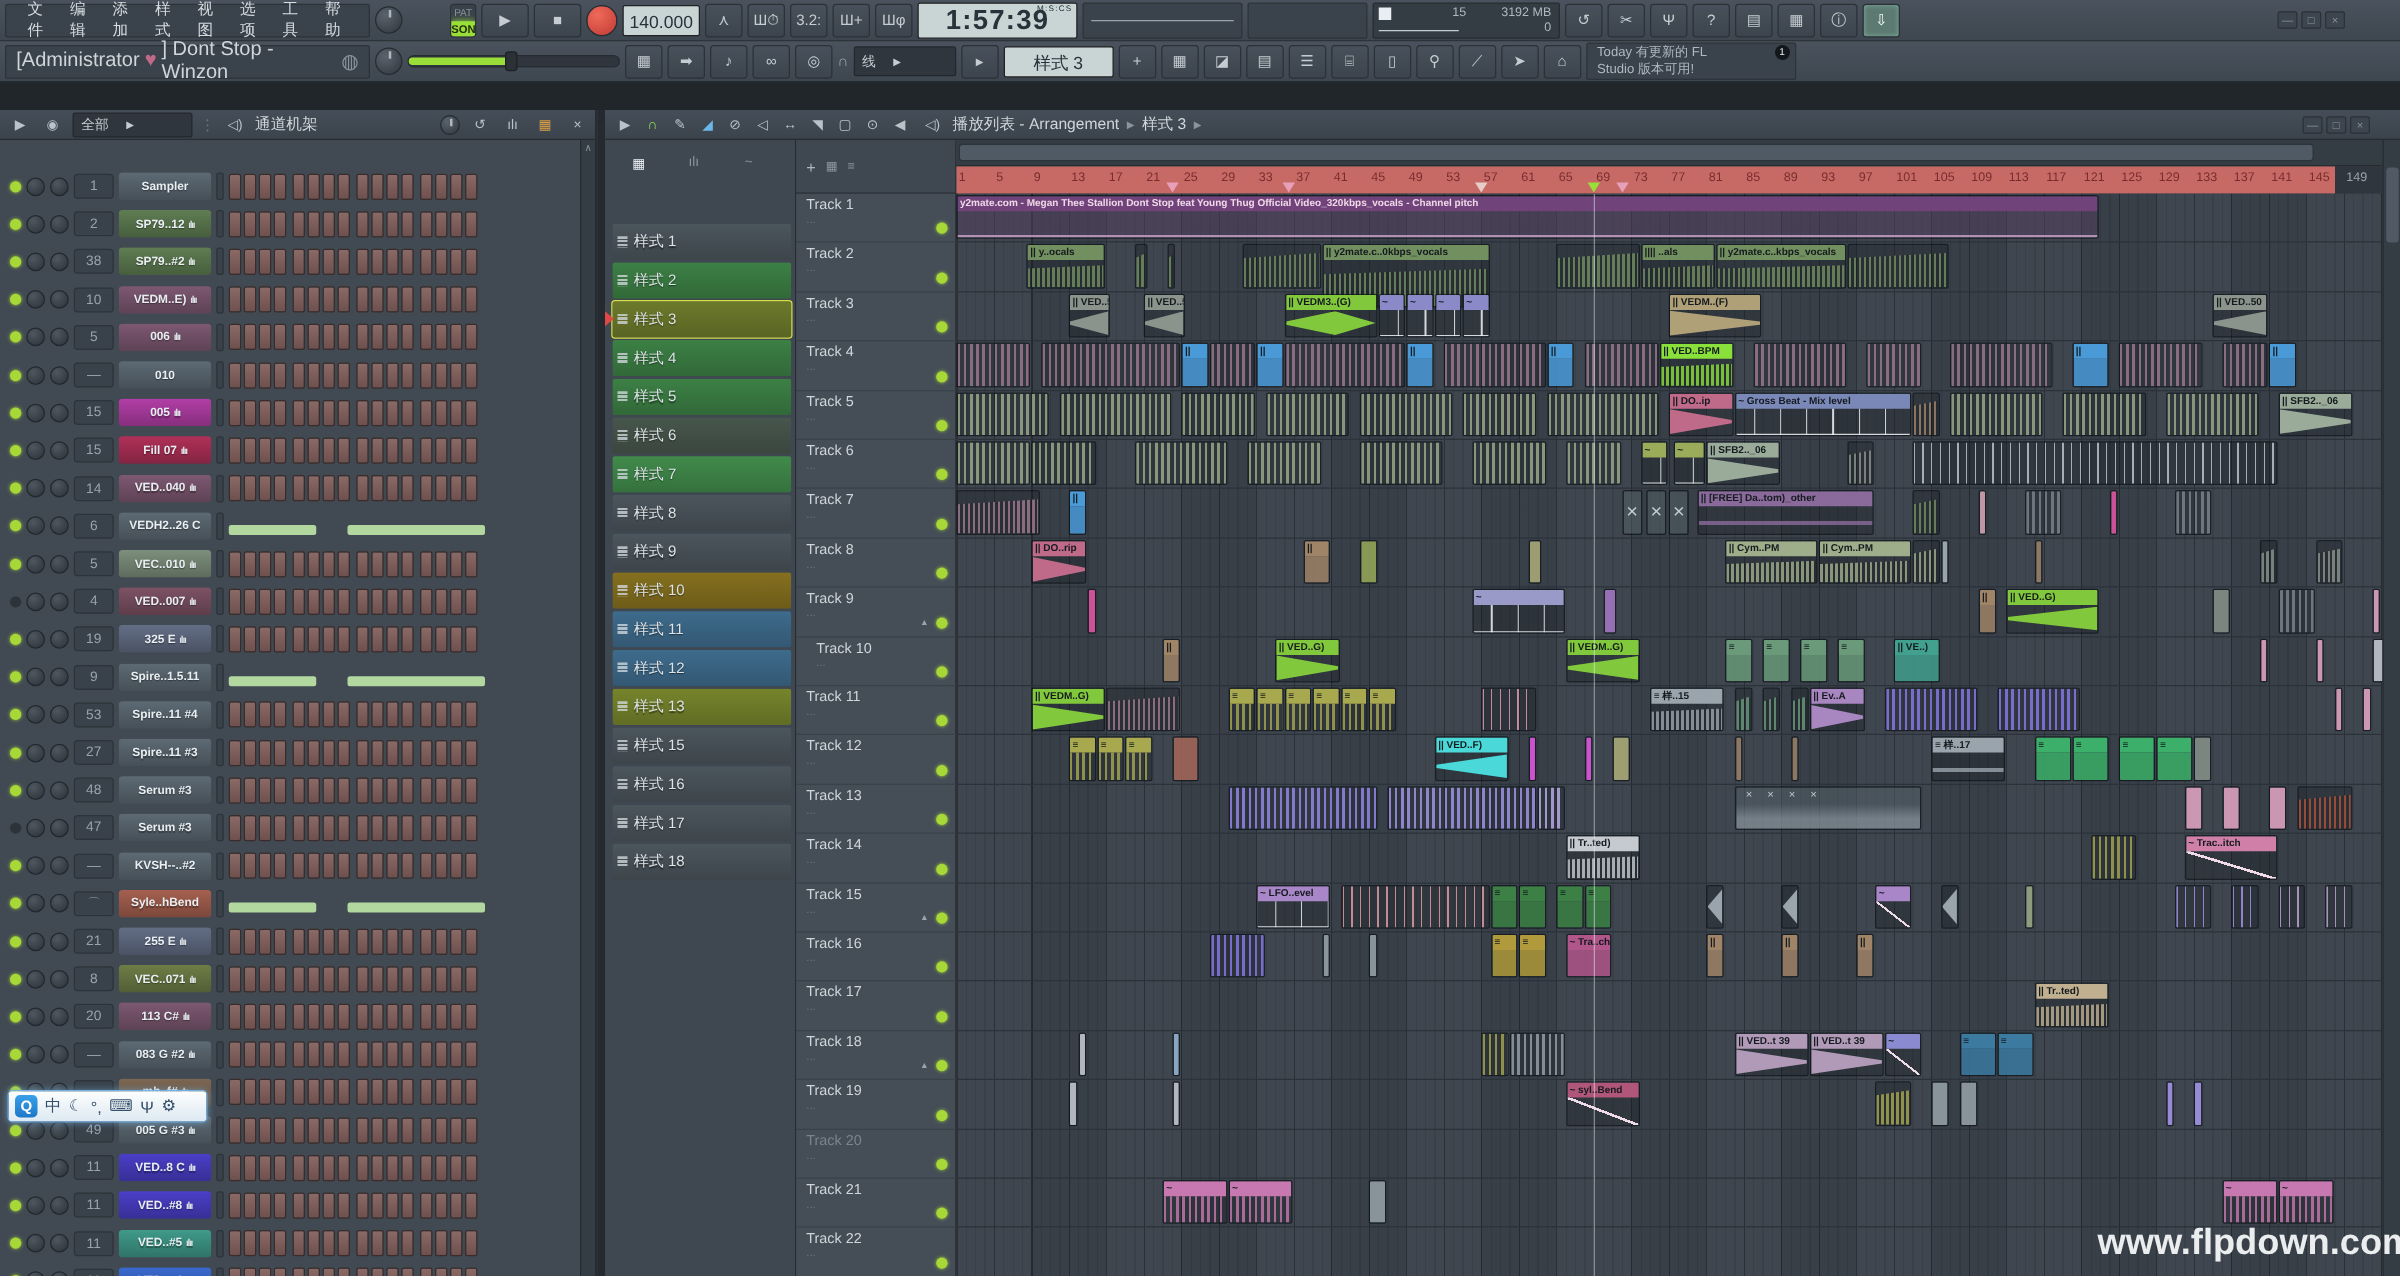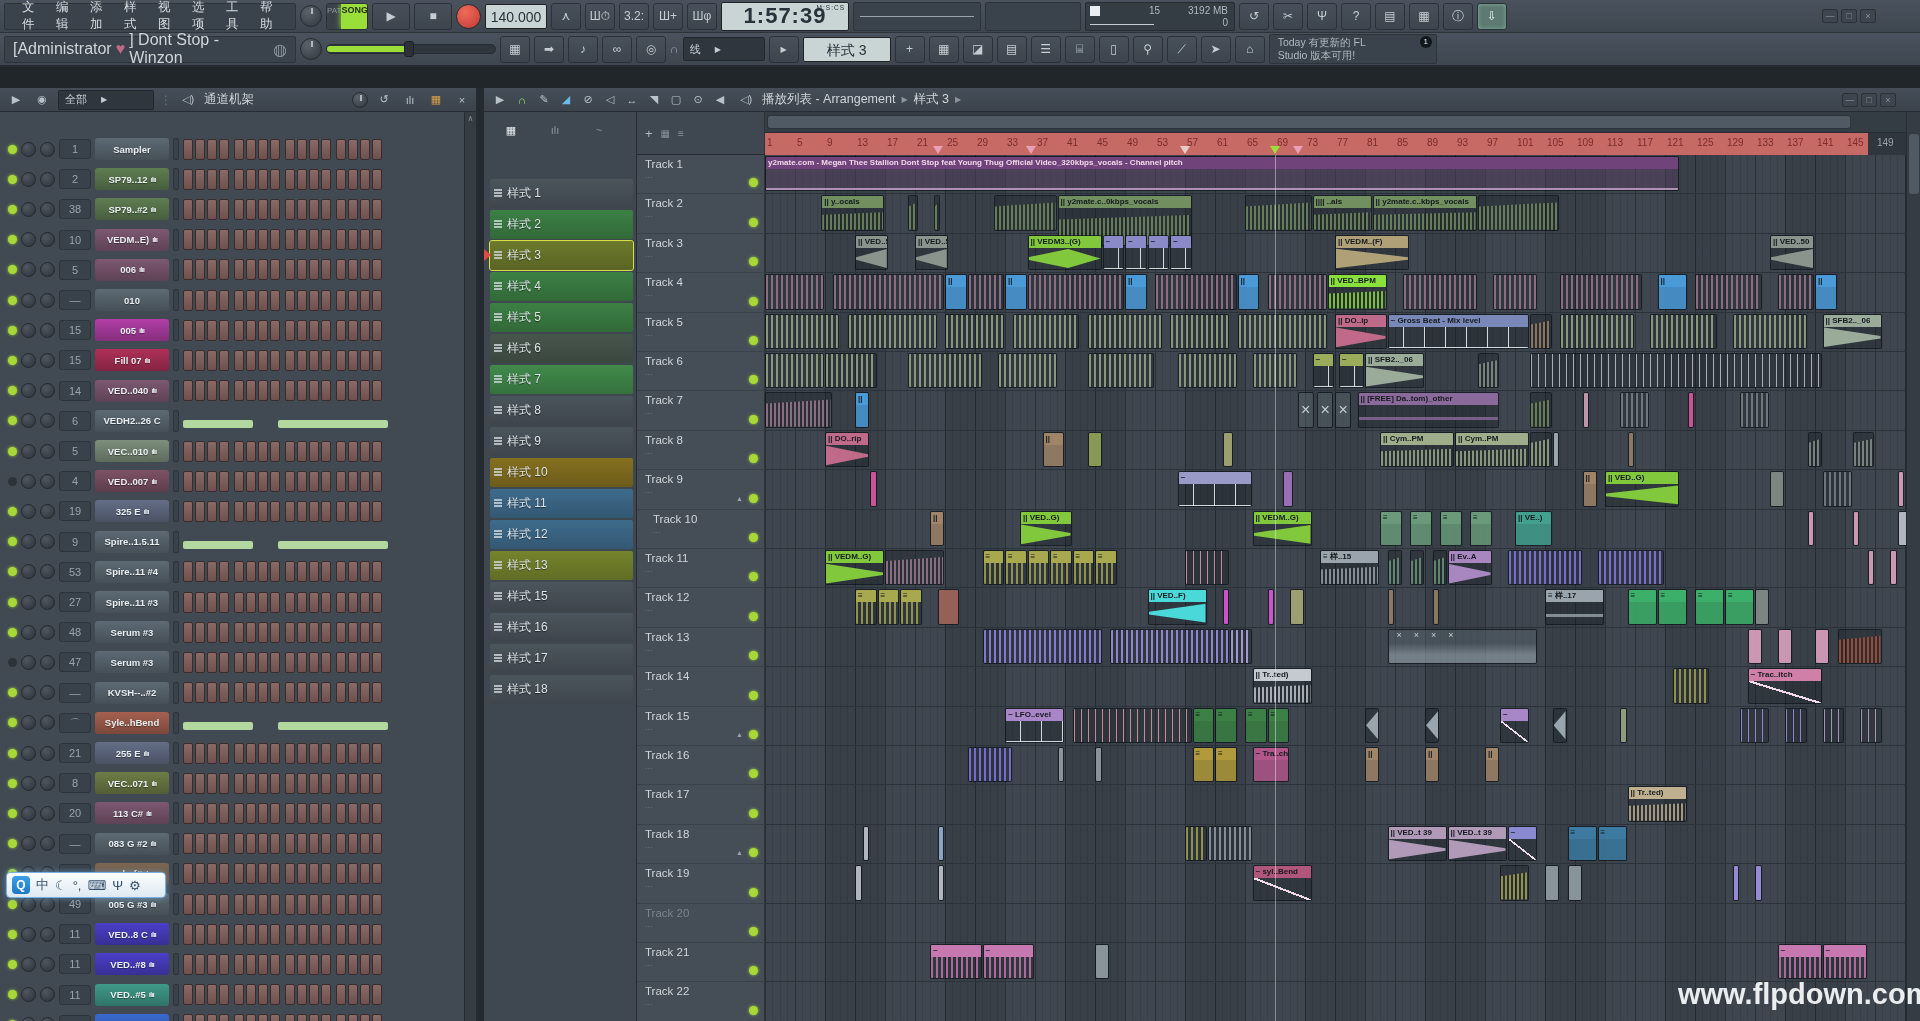--- a/index.html
+++ b/index.html
@@ -10,21 +10,21 @@
   #row1{top:0;height:33px;border-bottom:1px solid #2c3339;}
   #row2{top:33px;height:33px;border-bottom:1px solid #22282d;}
   .panel{background:#3a424b;border:1px solid #2c3339;border-radius:2px;height:27px;display:flex;align-items:center;}
   .menu{gap:2px;padding:0 10px;width:292px;}
   .menu span{font-size:12.5px;color:#d6dde1;padding:0 7px;cursor:default;}
   .btn{height:27px;min-width:30px;background:linear-gradient(#48515b,#3c444d);border:1px solid #2b3137;border-radius:3px;color:#c6cdd2;display:flex;align-items:center;justify-content:center;font-size:12px;}
   .btn.sel{background:#5d7a72;color:#eaf4ee;box-shadow:inset 0 0 4px rgba(160,230,200,.5);}
   .knob{width:22px;height:22px;border-radius:50%;background:radial-gradient(circle at 35% 30%,#5a636d,#30363d);border:1px solid #262c31;position:relative;}
   .knob:after{content:"";position:absolute;left:50%;top:2px;width:2px;height:6px;background:#aeb8bf;}
   .lcd{background:#c9d5d5;color:#27323a;border:1px solid #222;border-radius:2px;text-align:center;}
-  .songtoggle{display:flex;width:42px;height:27px;border:1px solid #2b3137;border-radius:3px;overflow:hidden;}
+  .songtoggle{display:flex;flex-direction:column;width:21px;height:27px;border:1px solid #2b3137;border-radius:3px;overflow:hidden;margin-left:34px;}
   .songtoggle .pat{flex:1;font-size:8px;color:#8a949c;background:#39414a;text-align:center;line-height:13px;}
   .songtoggle .song{flex:1;font-size:9px;font-weight:bold;color:#23300d;background:#9ade3a;text-align:center;line-height:13px;box-shadow:0 0 6px #9ade3a;}
   .circbtn{width:25px;height:25px;border-radius:50%;background:radial-gradient(circle at 35% 30%,#4e575f,#33393f);border:1px solid #262c31;display:flex;align-items:center;justify-content:center;}
   .rec{background:radial-gradient(circle at 35% 30%,#f06a5a,#c03a34);}
   .time{width:128px;height:29px;font-size:22px;font-weight:bold;position:relative;letter-spacing:1px;}
   .time small{position:absolute;right:3px;top:1px;font-size:6.5px;font-weight:normal;}
   .cpu{width:150px;height:29px;background:#343c44;border:1px solid #262c31;border-radius:2px;font-size:10px;color:#aeb8bf;padding:2px 4px;position:relative;}
   .wbtn{width:16px;height:14px;font-size:9px;color:#8a949c;display:flex;align-items:center;justify-content:center;background:#3d454e;border:1px solid #2b3137;border-radius:2px;}
   .slider{width:170px;height:10px;background:#30363d;border-radius:5px;position:relative;border:1px solid #262c31;}
   .slider .fill{position:absolute;left:0;top:1px;height:6px;width:48%;background:#9ade3a;border-radius:4px;}

